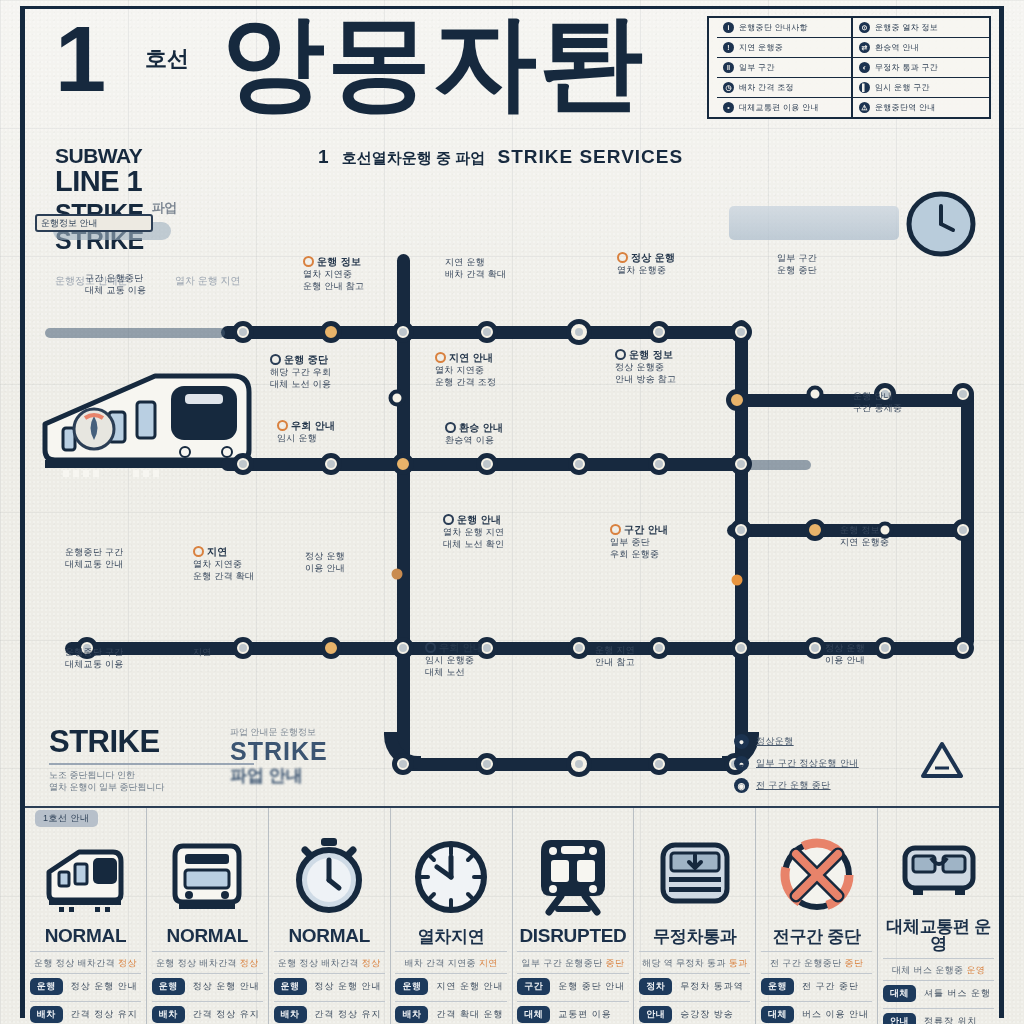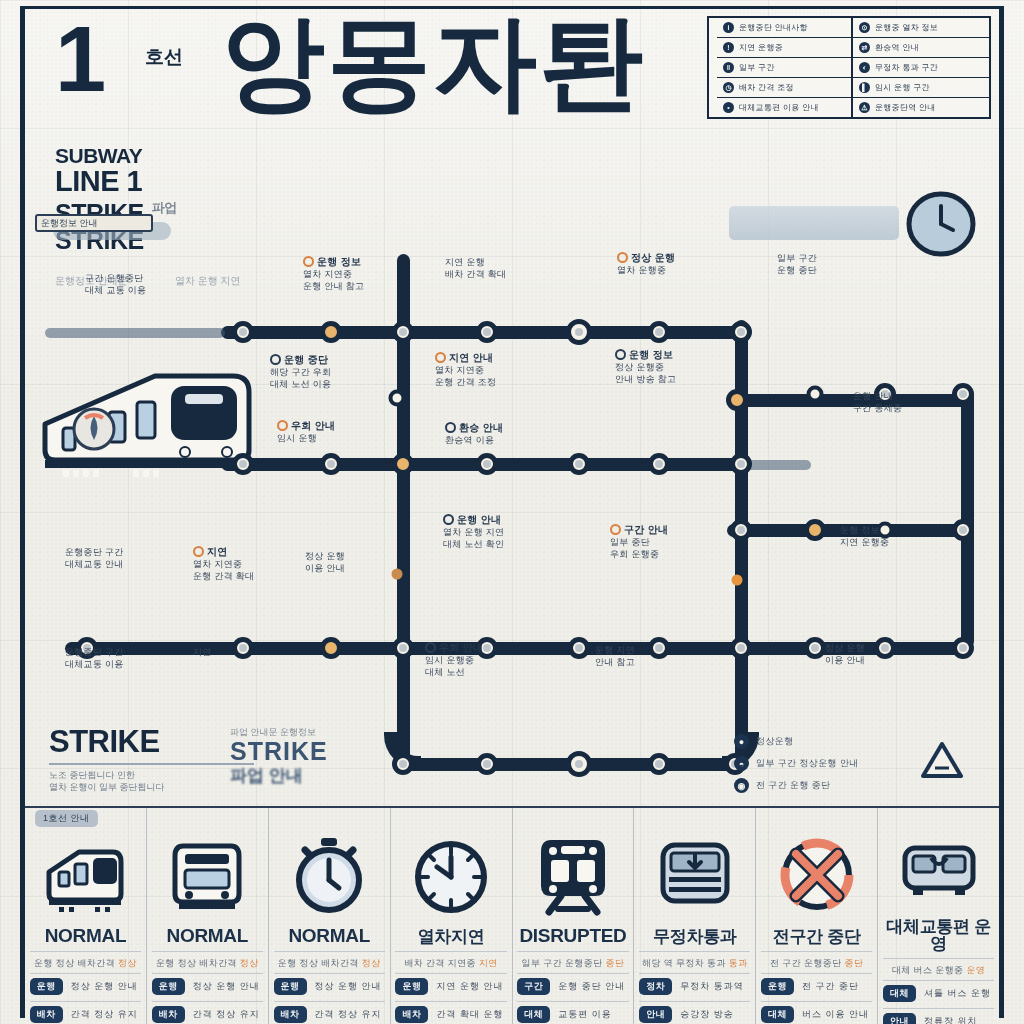--- a/index.html
+++ b/index.html
@@ -44,21 +44,21 @@
   }
 
   
   .hdr-num{
     position:absolute;left:30px;top:12px;
     font-size:92px;font-weight:bold;color:#16293e;line-height:.9;
     letter-spacing:-3px;
   }
   .hdr-num-sub{
     position:absolute;left:120px;top:38px;
-    font-size:19px;font-weight:bold;color:#16293e;
+    font-size:22px;font-weight:bold;color:#16293e;
     filter:blur(.4px);
   }
   .hdr-kr{
     position:absolute;left:160px;top:2px;
     font-size:104px;font-weight:bold;color:#16293e;
     letter-spacing:2px;line-height:1.05;white-space:nowrap;margin-left:36px;
   }
   .hdr-left-block{
     position:absolute;left:30px;top:140px;color:#16293e;
   }
@@ -183,21 +183,21 @@
   }
   .strike-ghost .g3{font-size:17px;font-weight:bold;color:#3c5572;filter:blur(.8px);}
 
   .mini-legend{position:absolute;right:55px;top:728px;width:210px;}
   .ml-row{display:flex;align-items:center;gap:7px;margin-bottom:7px;}
   .ml-ic{
     width:15px;height:15px;border-radius:50%;background:#1c3350;
     color:#f4f2ec;font-size:9px;display:flex;align-items:center;justify-content:center;
     flex:0 0 auto;font-weight:bold;
   }
-  .ml-tx{font-size:9px;color:#46566a;filter:blur(.5px);letter-spacing:.4px;}
+  .ml-tx{font-size:9px;color:#46566a;filter:blur(.5px);letter-spacing:.4px;text-decoration:underline;}
   .warn-tri{position:absolute;right:-20px;top:6px;width:44px;height:40px;}
 
   
   .panel{
     position:absolute;left:0;top:800px;width:974px;height:218px;
     border-top:2px solid #2b3e55;display:flex;
   }
   .pcol{
     flex:1 1 0;border-right:1px solid #b9bfc4;position:relative;
     display:flex;flex-direction:column;align-items:center;
@@ -248,20 +248,25 @@
       <div class="hdr-sub2">LINE  1</div>
       <div class="hdr-strike">
         <span>STRIKE</span><span class="hdr-strike-ghost">파업</span>
       </div>
       <div class="hdr-strike2">STRIKE</div>
     </div>
 
     <div class="ghost-lines" style="left:30px;top:268px;">운행정보 안내문</div>
     <div class="ghost-lines" style="left:150px;top:268px;">열차 운행 지연</div>
 
+    <div class="hdr-mid">
+      <span>1</span>
+      <span class="kr">호선열차운행 중 파업</span>
+      <span>STRIKE  SERVICES</span>
+    </div>
 
     <div class="legend-table">
       <div class="col left" id="lgL">
           <div class="lg-row">
             <span class="lg-ic">i</span>
             <span class="lg-tx">운행중단 안내사항</span>
           </div>
           <div class="lg-row">
             <span class="lg-ic">!</span>
             <span class="lg-tx">지연 운행중</span>

